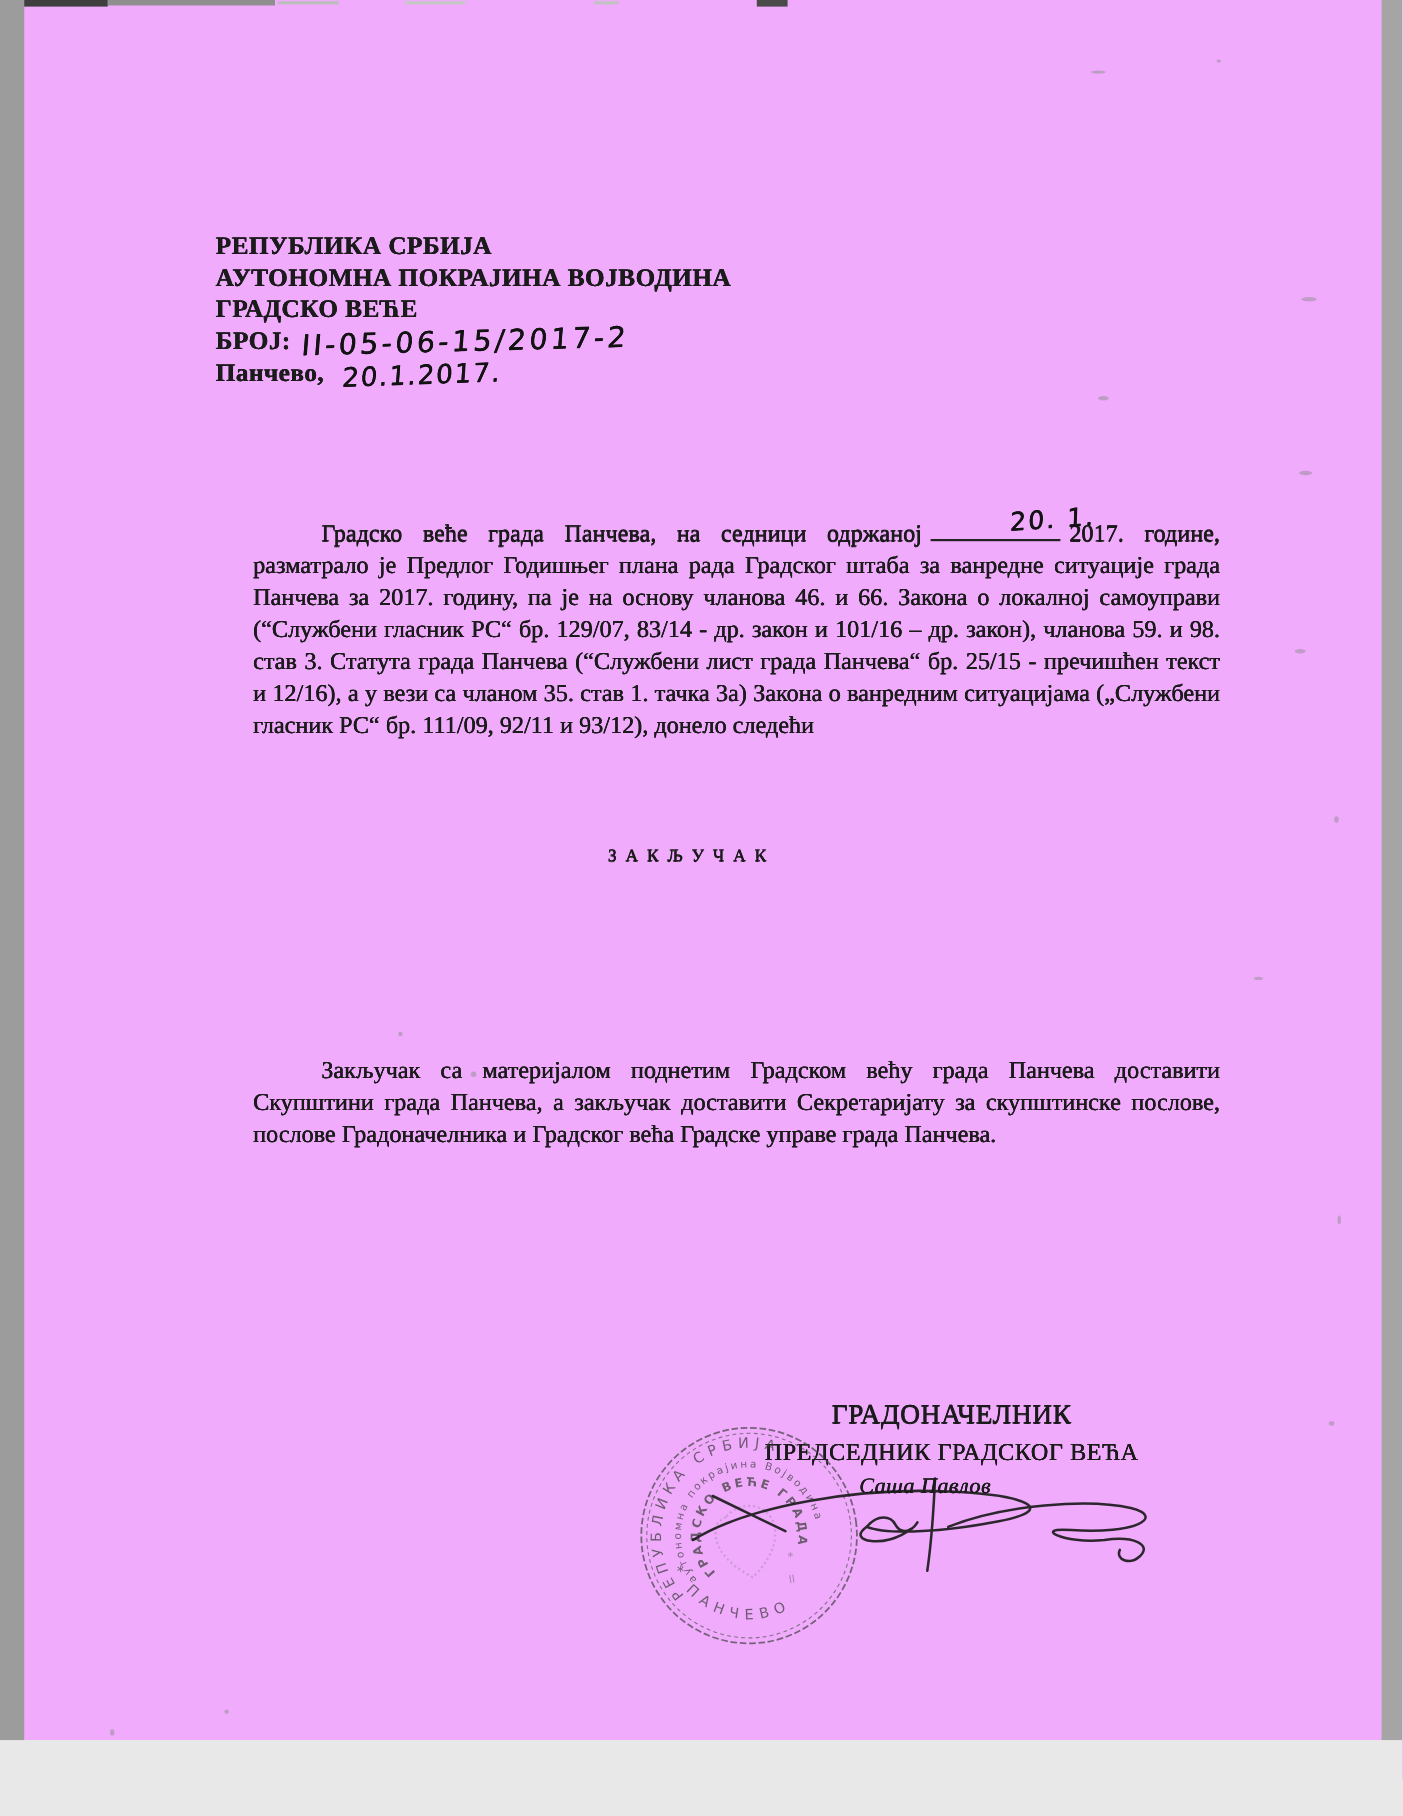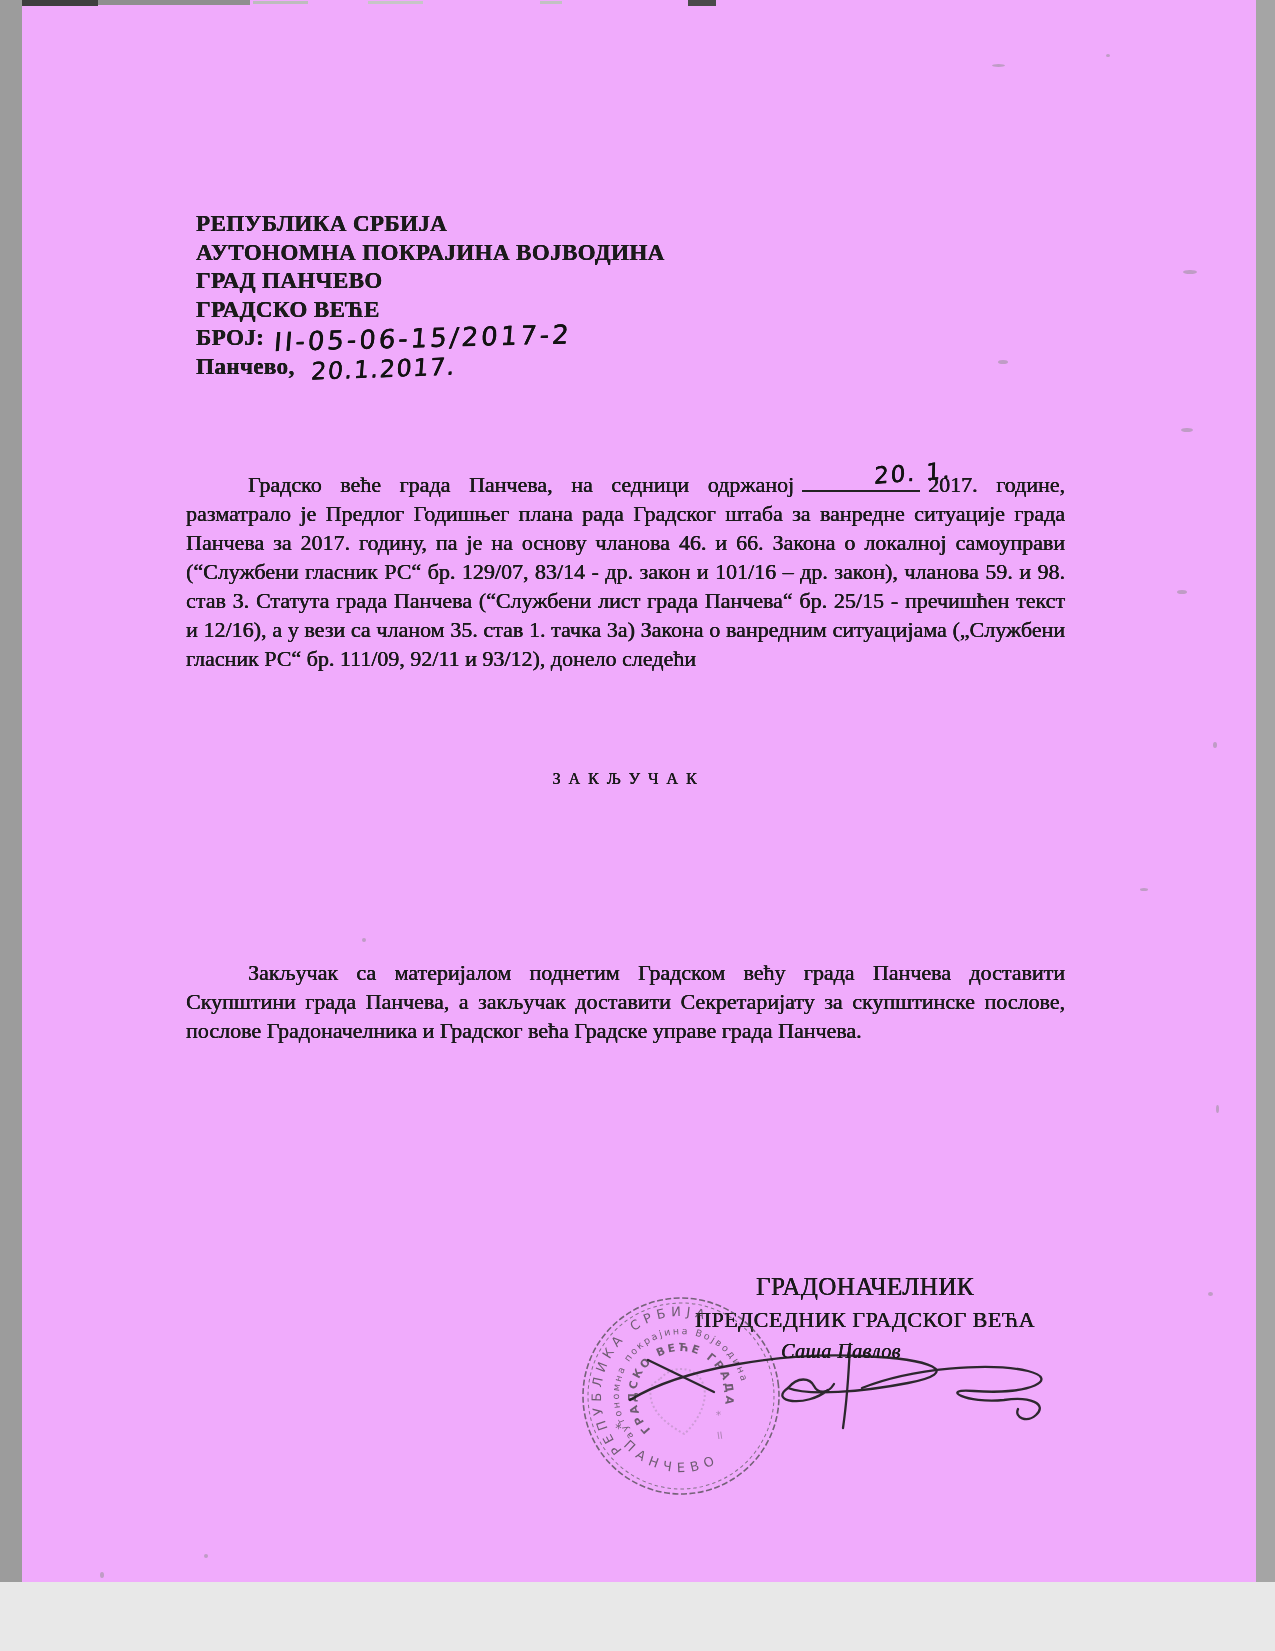--- a/index.html
+++ b/index.html
@@ -19,21 +19,21 @@
   .header-row{white-space:nowrap;}
 
   .hand{font-family:"DejaVu Sans", sans-serif;font-weight:400;color:#131313;}
   .hand-num{display:inline-block;font-size:26px;letter-spacing:3px;transform:rotate(-1.5deg) skewX(-6deg);margin-left:10px;vertical-align:-2px;}
   .hand-date{display:inline-block;font-size:24px;letter-spacing:1.5px;transform:rotate(-2deg) skewX(-6deg);margin-left:16px;vertical-align:-3px;}
 
   .bodytext{position:absolute;left:186px;width:879px;font-size:22px;line-height:29px;text-align:justify;margin:0;}
   .p1{top:464px;}
   .p2{top:852px;}
   .p3{top:958px;}
-  .indent{text-indent:62px;}
+  .indent{text-indent:62px;margin-left:44px;}
   .blank{display:inline-block;width:118px;border-bottom:2px solid #222;position:relative;height:26px;vertical-align:baseline;margin:0 8px;}
   .hand-blank{position:absolute;left:10px;bottom:0px;font-size:23px;letter-spacing:2px;transform:rotate(-4deg) skewX(-6deg);white-space:nowrap;}
 
   .doc-heading{position:absolute;left:186px;top:770px;width:879px;text-align:center;
     font-size:16px;font-weight:normal;letter-spacing:2px;margin:0;}
 
   .sigblock{position:absolute;left:630px;top:1270px;width:470px;text-align:center;font-weight:normal;}
   .sig-title1{font-size:25px;line-height:33px;letter-spacing:.5px;}
   .sig-title2{font-size:22px;line-height:33px;letter-spacing:.5px;}
   .sig-name{font-size:20px;line-height:30px;font-style:italic;margin-right:48px;letter-spacing:.5px;}
@@ -68,21 +68,20 @@
   <div class="speck" style="left:118px;top:1608px;width:3px;height:5px;"></div>
   <div class="speck" style="left:204px;top:1554px;width:4px;height:4px;"></div>
   <div class="speck" style="left:952px;top:1638px;width:6px;height:3px;"></div>
   <div class="speck" style="left:1213px;top:742px;width:4px;height:6px;"></div>
   <div class="speck" style="left:1216px;top:1105px;width:3px;height:8px;"></div>
   <div class="speck" style="left:1208px;top:1292px;width:5px;height:4px;"></div>
 
   <div class="header printed">
     <div class="header-row">РЕПУБЛИКА СРБИЈА</div>
     <div class="header-row">АУТОНОМНА ПОКРАЈИНА ВОЈВОДИНА</div>
-    <div class="header-row">ГРАД ПАНЧЕВО</div>
     <div class="header-row">ГРАДСКО ВЕЋЕ</div>
     <div class="header-row">
       <span>БРОЈ:</span><span class="hand hand-num">II-05-06-15/2017-2</span>
     </div>
     <div class="header-row">
       <span>Панчево,</span><span class="hand hand-date">20.1.2017.</span>
     </div>
   </div>
 
   <p class="bodytext p1 indent printed">

